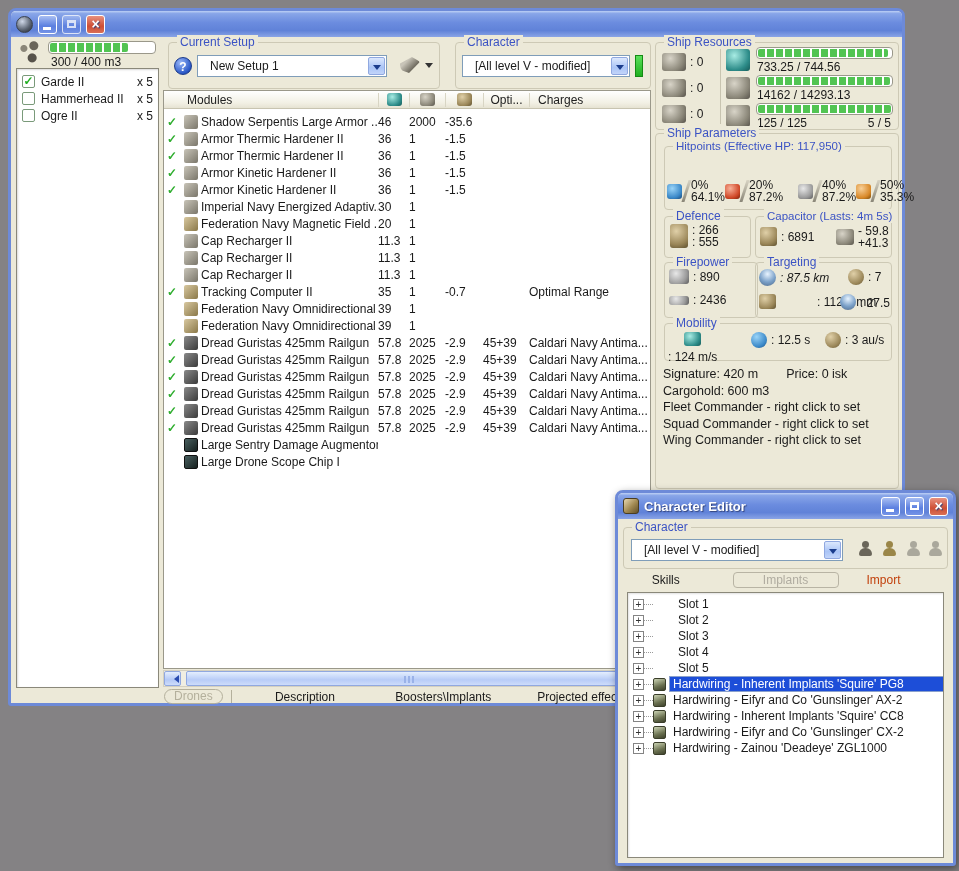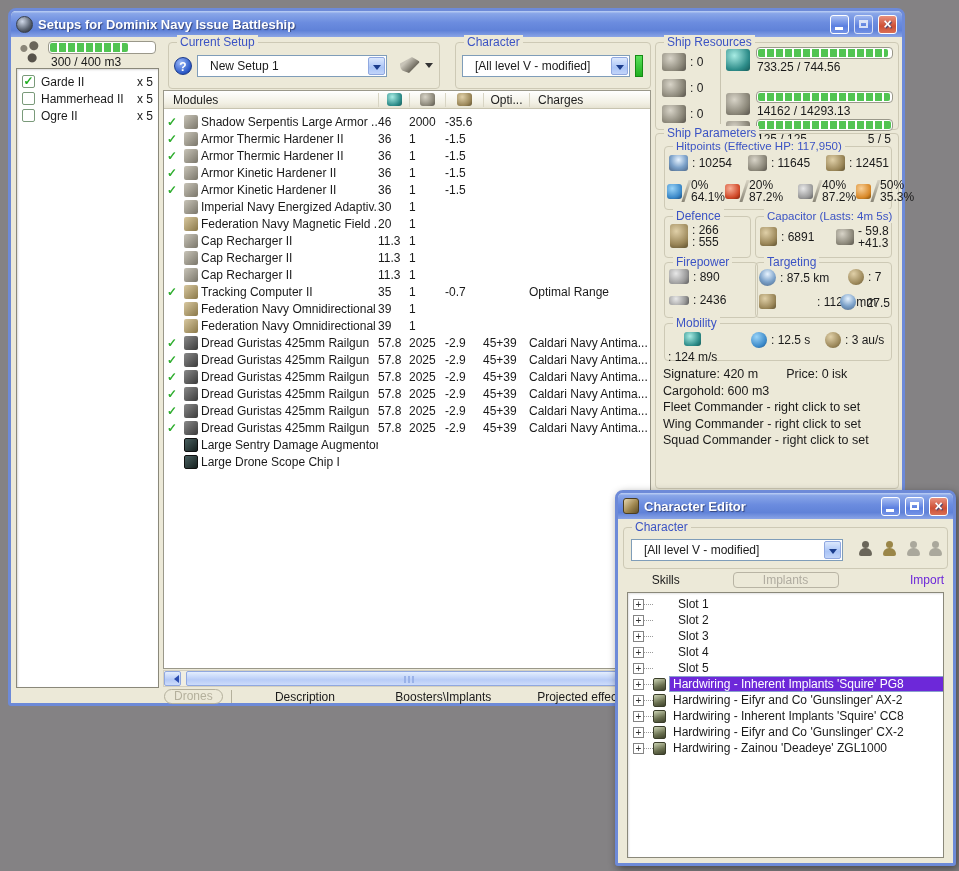--- a/index.html
+++ b/index.html
@@ -123,21 +123,21 @@
   
   .tree { position:absolute; background:#fff; border:1px solid #8a887a;
     box-shadow:inset 1px 1px 2px rgba(0,0,0,.12); overflow:hidden; }
   .trow { display:flex; align-items:center; height:16px; padding-left:5px; white-space:nowrap; }
   .expander { width:11px; height:11px; border:1px solid #848484; background:#fff; flex:0 0 auto;
     font-size:10px; line-height:9px; text-align:center; color:#333; }
   .tdots { width:9px; border-top:1px dotted #9a9a9a; height:0; flex:0 0 auto; }
   .timp { width:13px; height:13px; border-radius:2px; margin-right:4px; flex:0 0 auto;
     background:linear-gradient(160deg,#ccd4b4,#6a7050 60%,#3e422c); border:1px solid #3a3e2a; }
   .tlabel { padding:0 3px; }
-  .trow.sel .tlabel { background:#6d28d9; color:#fff; outline:1px solid #8aa0cc; flex:1; }
+  .trow.sel .tlabel { background:#1d4ed8; color:#fff; outline:1px solid #8aa0cc; flex:1; }
   .tslot .tlabel { margin-left:22px; }
 
   
   .pbtn { width:18px; height:18px; position:relative; flex:0 0 auto; }
   .pbtn::before { content:""; position:absolute; left:6px; top:1px; width:7px; height:7px;
     border-radius:50%; background:#6a665a; }
   .pbtn::after { content:""; position:absolute; left:3px; top:8px; width:13px; height:8px;
     border-radius:6px 6px 2px 2px; background:#6a665a; }
   .pbtn.gold::before,.pbtn.gold::after { background:#9a8648; }
   .pbtn.dim::before,.pbtn.dim::after { background:#aaa89c; }
@@ -151,21 +151,20 @@
     background:linear-gradient(135deg,#c8c4b8 30%,#6a665a 70%); border-radius:3px 8px 3px 8px;
     clip-path:polygon(0 40%,60% 0,100% 30%,45% 100%,0 80%); }
   .ddarrow { position:absolute; border:4px solid transparent; border-top:5px solid #333; }
 </style>
 </head>
 <body>
 
 <div class="win" style="left:8px; top:8px; width:897px; height:698px;">
   <div class="titlebar">
     <div class="appico"></div>
-    <div class="t-title">Setups for Dominix Navy Issue Battleship</div>
     <div class="wbtn">
         <div class="glyph-min"></div>
       </div>
     <div class="wbtn max">
         <div class="glyph-max"></div>
       </div>
     <div class="wbtn close">
         <div class="glyph-x">×</div>
       </div>
   </div>
@@ -214,21 +213,21 @@
       <div class="gbl">Character</div>
       <div class="combo" style="left:6px; top:12px; width:168px;">
         <div class="cval">[All level V - modified]</div>
         <div class="cbtn"></div>
       </div>
       <div class="greenbar" style="left:179px; top:12px;"></div>
     </div>
 
     <div class="modtable" style="left:152px; top:53px; width:488px; height:579px;">
       <div class="mhead">
-        <div style="width:214px; padding-left:9px;">Modules</div>
+        <div style="width:214px; padding-left:23px;">Modules</div>
         <div class="hcell" style="width:31px;">
             <div class="ico ic-teal hico"></div>
           </div>
         <div class="hcell" style="width:36px;">
             <div class="ico ic-gray hico"></div>
           </div>
         <div class="hcell" style="width:38px;">
             <div class="ico ic-tan hico"></div>
           </div>
         <div class="hcell" style="width:46px;">Opti...</div>
@@ -514,21 +513,21 @@
             <div class="ico ic-gray" style="width: 24px; height: 18px;"></div>
             <span>: 0</span>
           </div>
           <div class="iv" style="height: 26px;">
             <div class="ico ic-gray" style="width: 24px; height: 18px;"></div>
             <span>: 0</span>
           </div>
         </div>
       <div class="vline" style="left:64px; top:6px; height:75px;"></div>
       <div id="meter-list" style="position:absolute; left:70px; top:4px; right:5px;">
-          <div style="position: relative; height: 44px;">
+          <div style="position: relative; height: 28px;">
             <div class="ico ic-teal" style="position: absolute; left: 0px; top: 2px; width: 24px; height: 22px;"></div>
             <div class="xpbar" style="position: absolute; left: 30px; top: 0px; right: 0px; height: 12px;">
               <div class="fill" style="width: 98%;"></div>
             </div>
             <div style="position: absolute; left: 31px; top: 13px;">733.25 / 744.56</div>
           </div>
           <div style="position: relative; height: 28px;">
             <div class="ico ic-gray" style="position: absolute; left: 0px; top: 2px; width: 24px; height: 22px;"></div>
             <div class="xpbar" style="position: absolute; left: 30px; top: 0px; right: 0px; height: 12px;">
               <div class="fill" style="width: 99%;"></div>
@@ -544,34 +543,20 @@
             <div style="position: absolute; right: 2px; top: 13px;">5 / 5</div>
           </div>
         </div>
     </div>
 
     <div class="gb" style="left:644px; top:96px; width:244px; height:356px;">
       <div class="gbl">Ship Parameters</div>
 
       <div class="gb" style="left:8px; top:12px; width:228px; height:64px; position:absolute;">
         <div class="gbl" style="font-size:11.5px;">Hitpoints (Effective HP: 117,950)</div>
-        <div id="hp-values" style="position:absolute; left:4px; top:8px; right:2px; display:flex; justify-content:space-between;">
-            <div class="iv">
-              <div class="ico ic-shield" style="width: 19px; height: 16px;"></div>
-              <span>: 10254</span>
-            </div>
-            <div class="iv">
-              <div class="ico ic-gray" style="width: 19px; height: 16px;"></div>
-              <span>: 11645</span>
-            </div>
-            <div class="iv">
-              <div class="ico ic-tan" style="width: 19px; height: 16px;"></div>
-              <span>: 12451</span>
-            </div>
-          </div>
         <div id="resist-list" style="position:absolute; left:2px; top:32px; right:2px; display:flex;">
             <div class="iv" style="flex: 1 1 0%; gap: 1px;">
               <div class="ico ic-blue" style="width: 15px; height: 15px;"></div>
               <div class="slash"></div>
               <div class="stack">
                 <span>0%</span>
                 <span>64.1%</span>
               </div>
             </div>
             <div class="iv" style="flex: 1 1 0%; gap: 1px;">
@@ -634,21 +619,21 @@
           <span>: 890</span>
         </div>
         <div class="iv" style="position:absolute; left:4px; top:30px;">
           <div class="ico ic-steel" style="width:20px;height:9px;"></div>
           <span>: 2436</span>
         </div>
       </div>
 
       <div class="gb" style="left:99px; top:128px; width:137px; height:56px; position:absolute;">
         <div class="gbl">Targeting</div>
-        <div class="iv" style="position:absolute; left:3px; top:6px;">
+        <div class="iv" style="position:absolute; left:3px; top:6px;font-style:italic;">
           <div class="ico ic-shield" style="width:17px;height:17px;border-radius:50%;"></div>
           <span>: 87.5 km</span>
         </div>
         <div class="iv" style="position:absolute; left:92px; top:6px;">
           <div class="ico ic-tan" style="width:16px;height:16px;border-radius:50%;"></div>
           <span>: 7</span>
         </div>
         <div class="iv" style="position:absolute; left:3px; top:31px;gap:41px;">
           <div class="ico ic-tan" style="width:17px;height:15px;"></div>
           <span>: 112.5 mm</span>
@@ -672,22 +657,22 @@
         <div class="iv" style="position:absolute; left:160px; top:8px;">
           <div class="ico ic-tan" style="width:16px;height:16px;border-radius:50%;"></div>
           <span>: 3 au/s</span>
         </div>
       </div>
 
       <div id="info-lines" style="position:absolute; left:7px; top:232px; right:4px;">
           <div class="resline"><span>Signature: 420 m</span><span style="margin-left: 28px;">Price: 0 isk</span></div>
           <div class="resline">Cargohold: 600 m3</div>
           <div class="resline">Fleet Commander - right click to set</div>
+          <div class="resline">Squad Commander - right click to set</div>
           <div class="resline">Wing Commander - right click to set</div>
-          <div class="resline">Squad Commander - right click to set</div>
         </div>
     </div>
 
   </div>
 </div>
 
 <div class="win" style="left:615px; top:490px; width:341px; height:376px; z-index:10; box-shadow:2px 3px 9px rgba(0,0,0,.45);">
   <div class="titlebar">
     <div class="ce-ico"></div>
     <div class="t-title">Character Editor</div>
@@ -710,21 +695,21 @@
       </div>
       <div class="pbtn" style="position:absolute; left:232px; top:12px;"></div>
       <div class="pbtn gold" style="position:absolute; left:256px; top:12px;"></div>
       <div class="pbtn dim" style="position:absolute; left:280px; top:12px;"></div>
       <div class="pbtn dim" style="position:absolute; left:302px; top:12px;"></div>
     </div>
 
     <div id="ce-tabs" style="position:absolute; left:9px; top:52px; width:317px; height:18px; display:flex; align-items:center;">
         <div style="flex: 1 1 0%; text-align: center; color: rgb(26, 26, 26);">Skills</div>
         <div style="flex: 0 0 106px; text-align: center; border: 1px solid rgb(184, 180, 164); border-radius: 4px; color: rgb(176, 172, 160); height: 16px; line-height: 14px; margin: 0px 28px;">Implants</div>
-        <div style="flex: 1 1 0%; text-align: right; color: #6d28d9;">Import</div>
+        <div style="flex: 1 1 0%; text-align: left; color: #c2410c;">Import</div>
       </div>
 
     <div class="tree" style="left:9px; top:73px; width:317px; height:266px;">
       <div id="tree-rows" style="padding-top:3px;">
           <div class="trow tslot">
             <div class="expander">+</div>
             <div class="tdots"></div>
             <span class="tlabel">Slot 1</span>
           </div>
           <div class="trow tslot">

